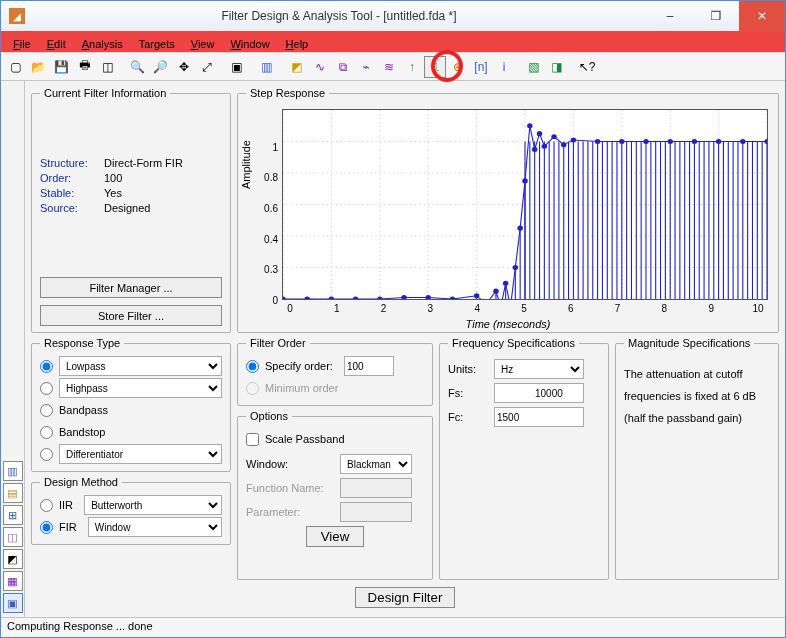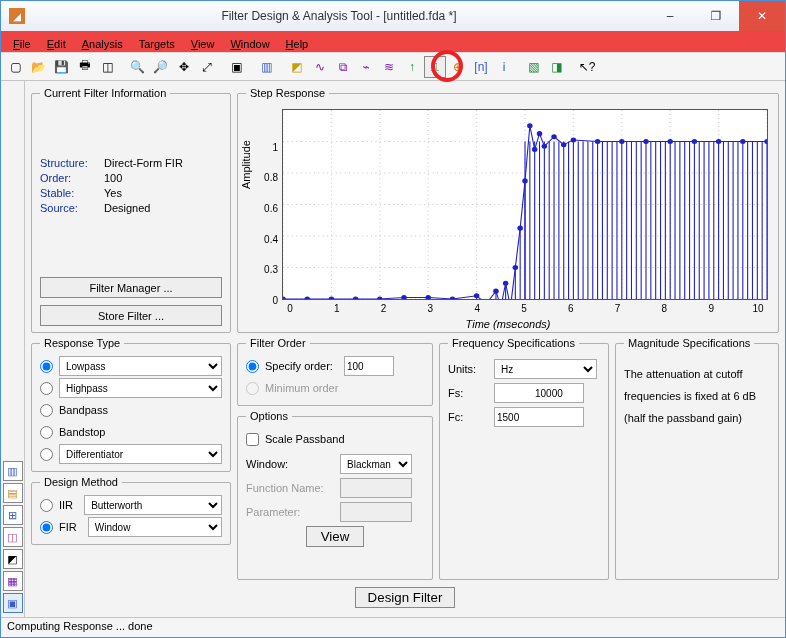--- a/index.html
+++ b/index.html
@@ -377,21 +377,21 @@
                 <input type="text" disabled="" style="width: 72px; background: rgb(238, 238, 238);">
               </div>
             <div style="text-align:center;margin-top:4px"><button style="padding:2px 14px">View</button></div>
           </fieldset>
         </div>
 
         <fieldset class="col-freq">
           <legend>Frequency Specifications</legend>
           <div class="row2">
               <label>Units:</label>
-              <select style="width:103px"><option>Hz</option></select>
+              <select style="width:90px"><option>Hz</option></select>
             </div>
           <div class="row2">
               <label>Fs:</label>
               <input type="text" style="width: 90px; padding-left: 40px;" value="10000">
             </div>
           <div class="row2">
               <label>Fc:</label>
               <input type="text" style="width: 90px;" value="1500">
             </div>
         </fieldset>

